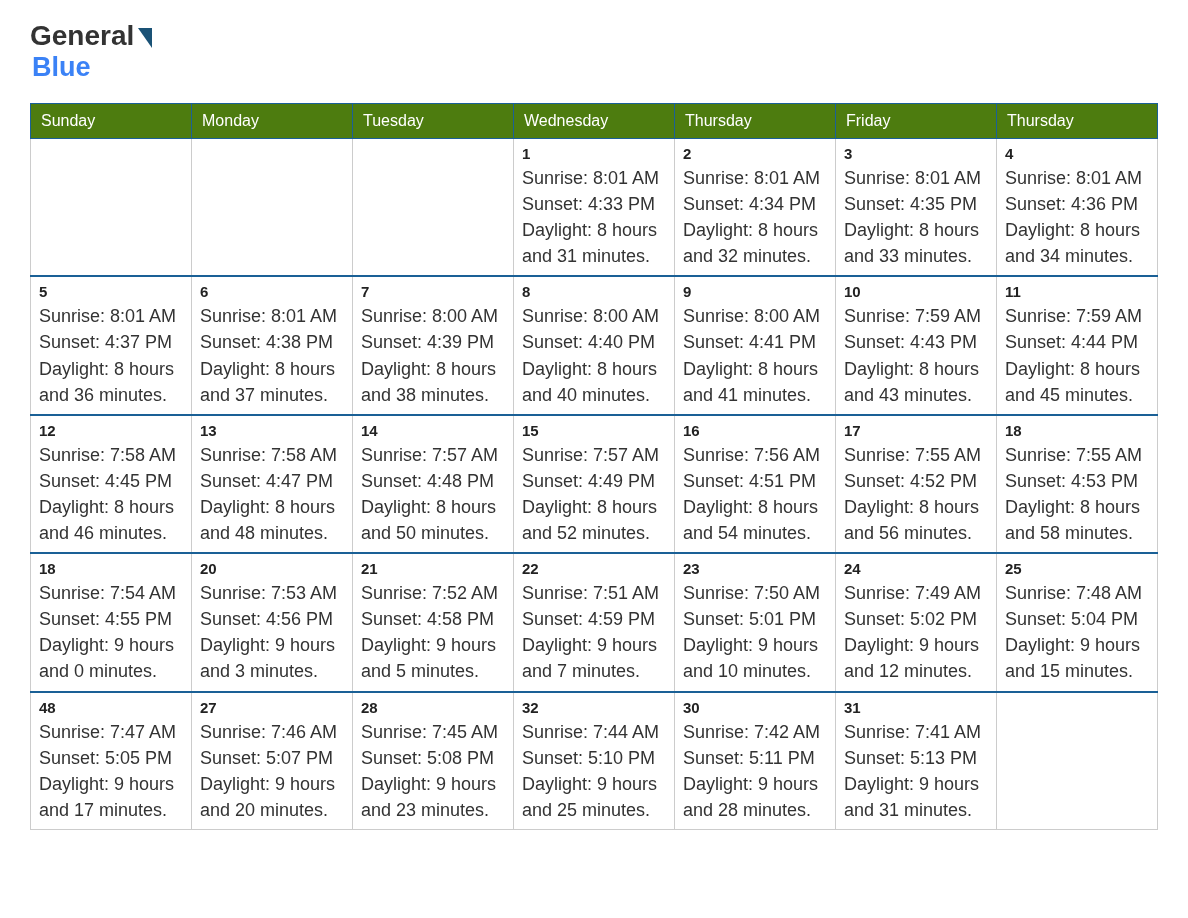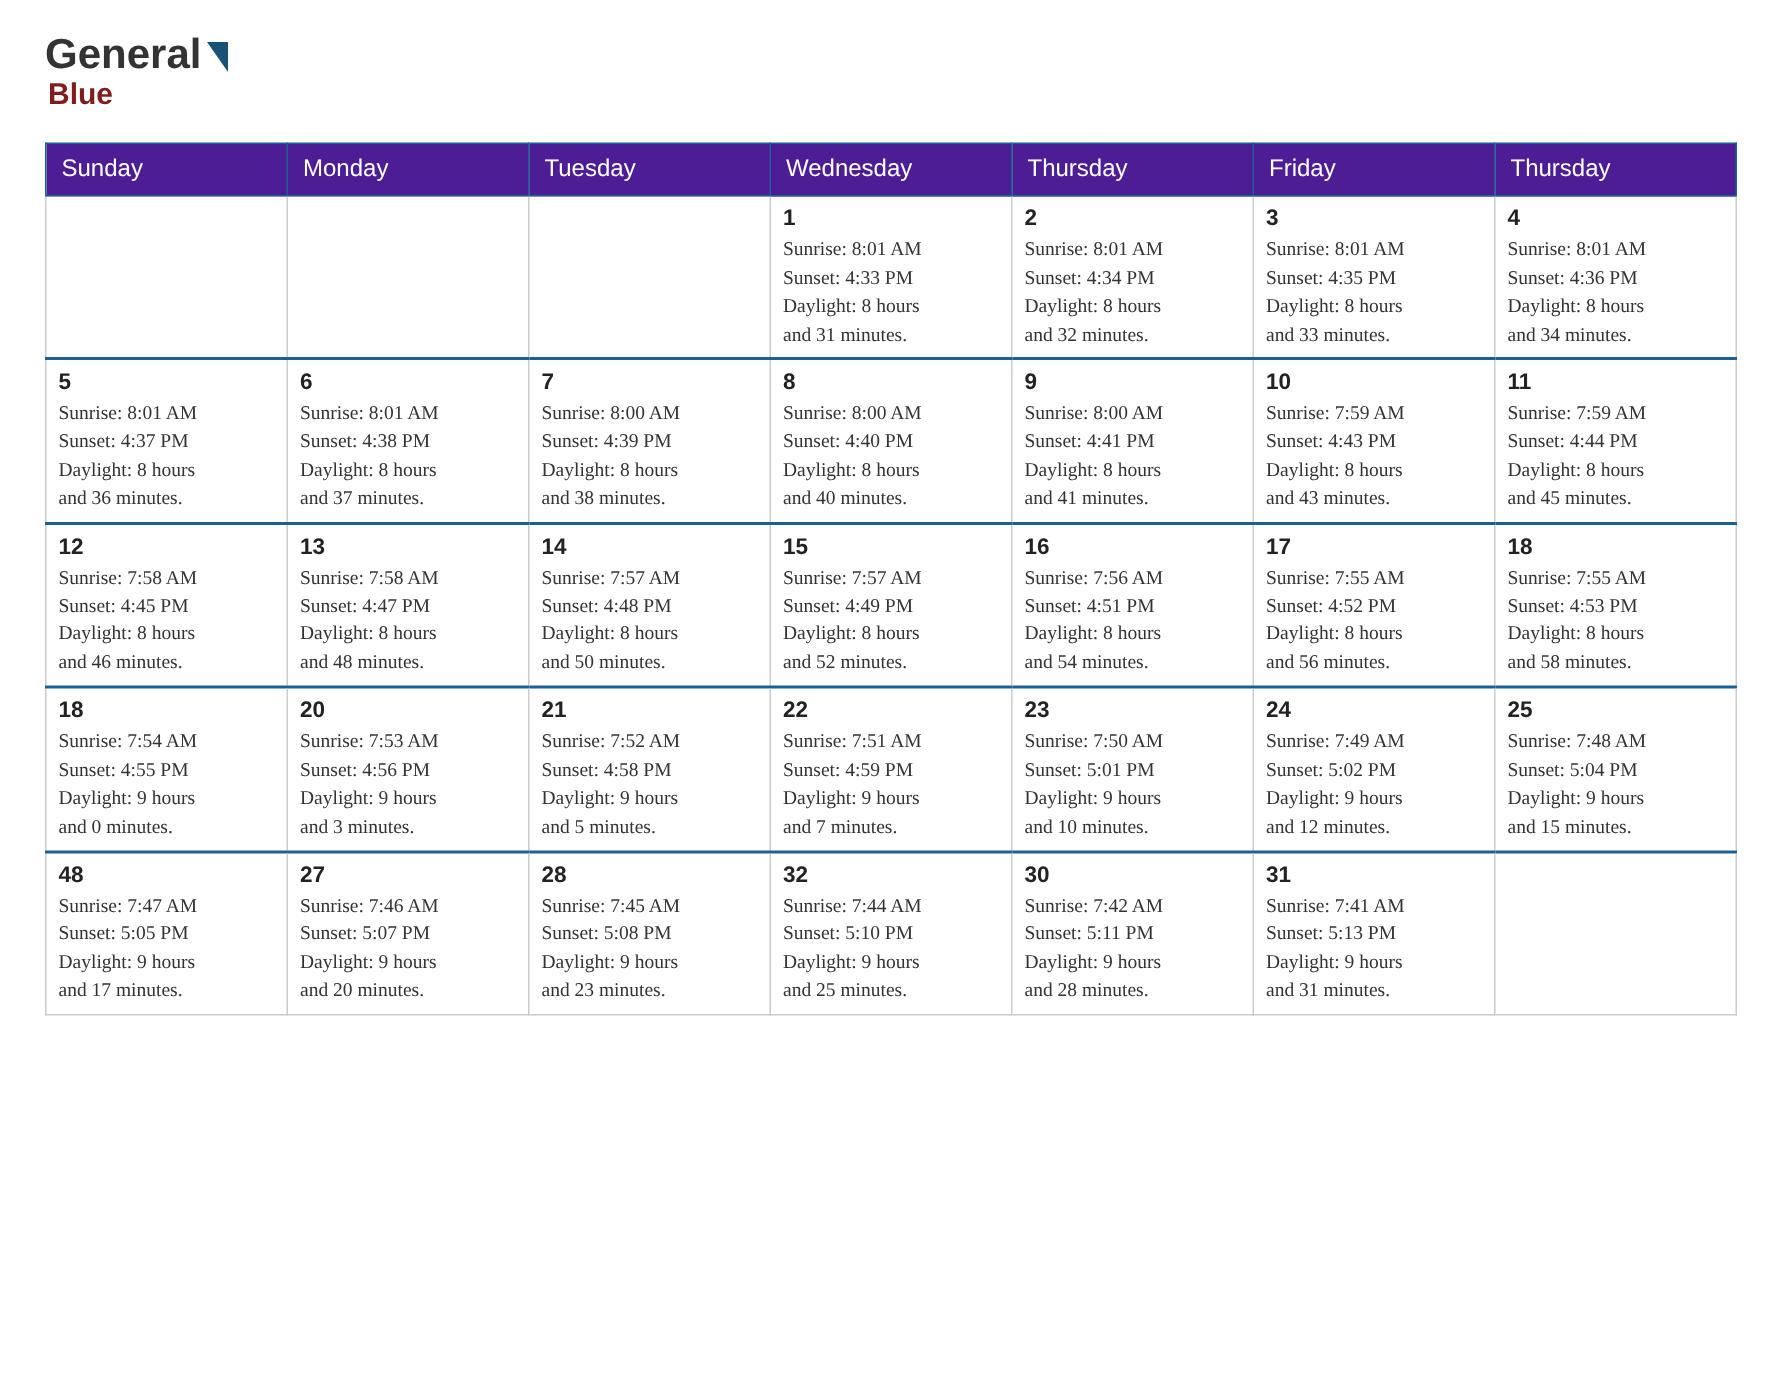--- a/index.html
+++ b/index.html
@@ -31,21 +31,21 @@
     .location-title {
       font-size: 22px;
       color: #444;
       margin-top: 8px;
     }
     .calendar {
       width: 100%;
       border-collapse: collapse;
     }
     .calendar th {
-      background-color: #4c1d95;
+      background-color: #4d7c0f;
       color: #fff;
       padding: 8px 10px;
       text-align: left;
       font-size: 16px;
       font-weight: normal;
       border: 1px solid #1a6096;
     }
     .calendar td {
       border: 1px solid #ccc;
       vertical-align: top;
@@ -59,41 +59,40 @@
       background: #fff;
     }
     .day-num {
       font-size: 15px;
       font-weight: bold;
       color: #222;
       display: block;
       margin-bottom: 3px;
     }
     .day-info {
-      font-size: 13px;
+      font-size: 18px;
       line-height: 1.45;
       color: #333;
-      font-family: Liberation Serif, serif;
     }
     .row-border td {
       border-top: 2px solid #1a6096;
     }
   </style>
 </head>
 <body>
 
 <div class="header">
   <div class="logo">
     <div style="display:flex;flex-direction:column;align-items:flex-start;">
       <div style="display:flex;align-items:center;">
         <span style="font-size:28px;font-weight:bold;color:#333;">General</span>
         <span style="display:inline-block;width:0;height:0;border-left:14px solid transparent;border-right:0;border-top:20px solid #1a5276;margin-left:4px;position:relative;top:2px;"></span>
       </div>
       <div>
-        <span style="font-size:20px;font-weight:bold;color:#7f1d1d;padding-left:2px;">Blue</span>
+        <span style="font-size:27px;font-weight:bold;color:#3b82f6;padding-left:2px;">Blue</span>
       </div>
     </div>
   </div>
   <div class="title-block">
     <div class="month-title"></div>
     <div class="location-title"></div>
   </div>
 </div>
 
 <table class="calendar">

